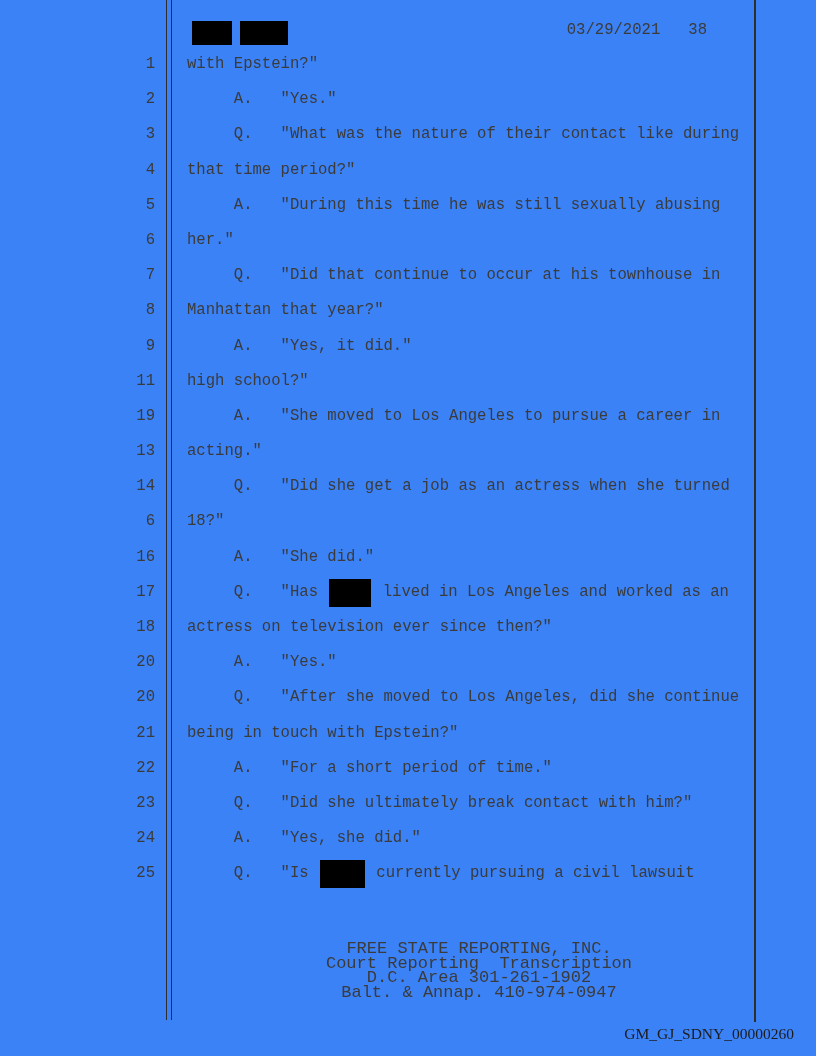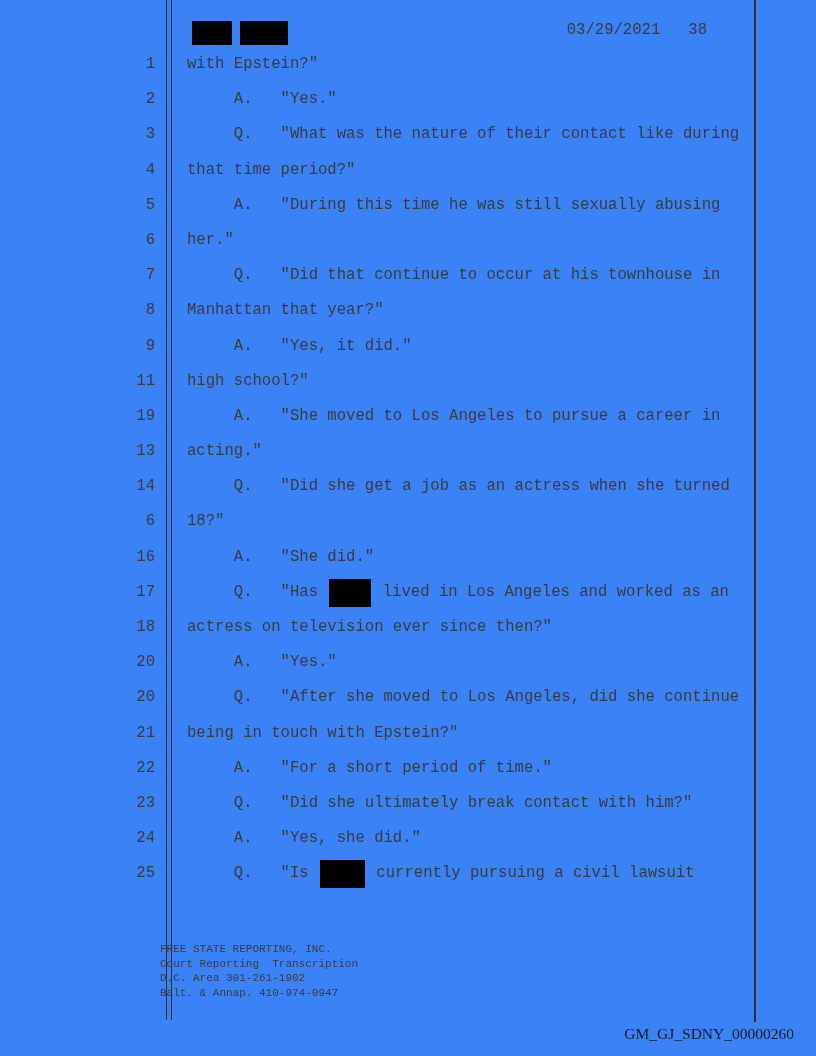--- a/index.html
+++ b/index.html
@@ -70,25 +70,25 @@
   .redaction-inline {
     display: inline-block;
     height: 28px;
     background: #000000;
     vertical-align: middle;
     margin: 0 2px -2px 2px;
   }
 
   #footer-block {
     position: absolute;
-    left: 160px;
+    left: 188px;
     top: 942px;
     width: 582px;
-    text-align: left;
-    font-size: 11px;
+    text-align: center;
+    font-size: 17px;
     line-height: 14.6px;
     white-space: pre;
   }
 
   #bates {
     position: absolute;
     top: 1025px;
     right: 22px;
     font-family: "Liberation Serif", "DejaVu Serif", serif;
     font-size: 15.5px;

